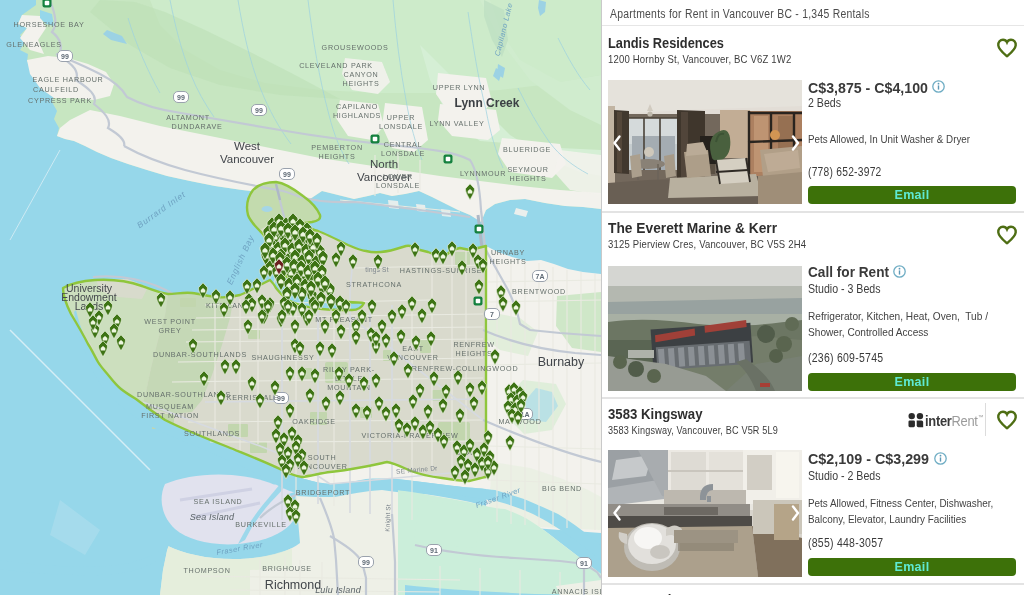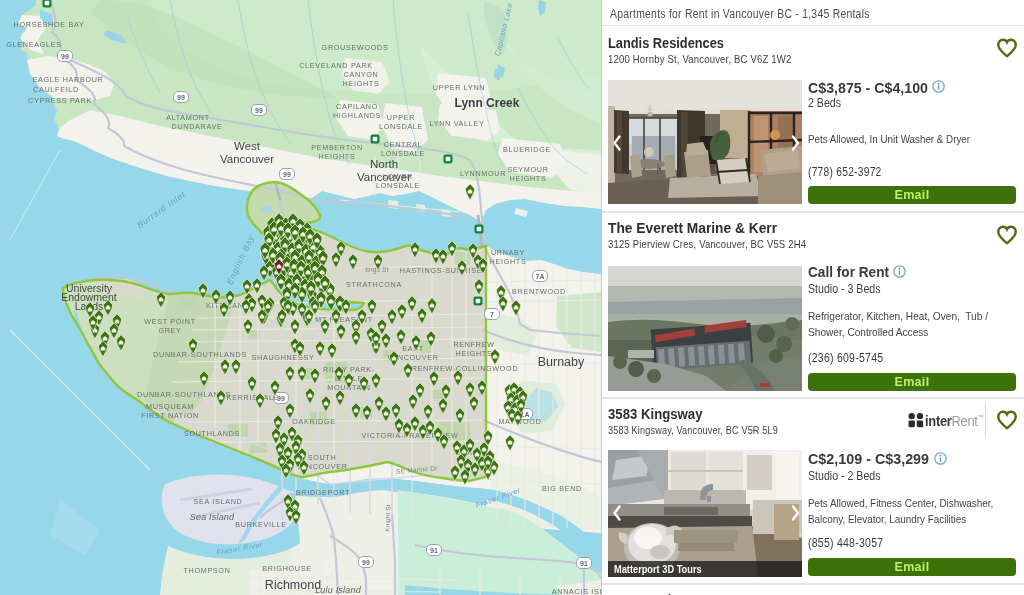--- a/index.html
+++ b/index.html
@@ -5,21 +5,21 @@
 html,body { width:1024px; height:595px; overflow:hidden; font-family:"Liberation Sans",sans-serif; background:#fff; }
 body>div,body>svg { position:absolute; }
 .tb,.ti,.ad,.pr,.bd,.ft,.pn { position:absolute; transform-origin:left top; white-space:nowrap; }
 .tb { font-size:12.5px; color:#4c4c4c; letter-spacing:0.3px; }
 .ti { font-size:15.5px; font-weight:bold; color:#2e2e2e; }
 .ad { font-size:11px; color:#3c3c3c; letter-spacing:0.2px; }
 .pr { font-size:15.5px; font-weight:bold; color:#3a3a3a; }
 .bd { font-size:12px; color:#3c3c3c; }
 .ft { font-size:11.5px; color:#434343; line-height:15.5px; }
 .pn { font-size:12.5px; color:#3a3a3a; letter-spacing:0.3px; }
-.btn { position:absolute; width:208px; height:18px; background:#3d7109; border-radius:4px; color:#bef264; font-size:12.5px; font-weight:bold; text-align:center; line-height:18px; letter-spacing:0.3px; }
+.btn { position:absolute; width:208px; height:18px; background:#3d7109; border-radius:4px; color:#5eead4; font-size:12.5px; font-weight:bold; text-align:center; line-height:18px; letter-spacing:0.3px; }
 .dv { position:absolute; left:602px; width:422px; height:2px; background:#e3e3e3; }
 .ph { position:absolute; width:194px; overflow:hidden; }
 .ovl { position:absolute; left:0; bottom:0; width:100%; height:16px; background:rgba(22,22,22,0.75); color:#fff; font-size:10.5px; font-weight:bold; line-height:16px; padding-left:6px; }
 .ovl span { display:inline-block; transform:scaleX(0.88); transform-origin:left; }
 #map { left:0; top:0; width:601px; height:595px; }
 </style></head>
 <body>
 <div id="map"><svg width="601" height="595" viewBox="0 0 601 595" font-family="Liberation Sans, sans-serif">
 <rect width="601" height="595" fill="#96d7ea"></rect>
 <path d="M10,330 L150,470" stroke="#d5eef5" stroke-width="1.5" fill="none"></path>
@@ -1521,21 +1521,21 @@
 <rect x="145" y="50" width="49" height="34" fill="#cbc6ba"></rect>
 <rect x="166" y="54" width="25" height="36" fill="#b5a488"></rect>
 <ellipse cx="44" cy="97" rx="28" ry="24" fill="#bfbcb5"></ellipse>
 <ellipse cx="44" cy="94" rx="24" ry="20" fill="#e2e0dc"></ellipse>
 <ellipse cx="40" cy="88" rx="14" ry="11" fill="#f7f6f4"></ellipse>
 <ellipse cx="52" cy="102" rx="10" ry="7" fill="#c9c6c0"></ellipse>
 <path d="M19,94 q-10,-2 -8,-12 l8,2 Z" fill="#d2cfc9"></path>
 <path d="M58,79 q9,-7 16,0 l-2,9 q-7,-5 -14,-2 Z" fill="#cfccc5"></path>
 <rect x="66" y="80" width="64" height="13" fill="#9c9383"></rect>
 <rect x="70" y="93" width="56" height="8" fill="#8a8172" opacity="0.7"></rect>
-</svg><div class="ovl"><span>Matterport 3D Tours</span></div></div>
+</svg></div>
 <svg style="position:absolute;left:611px;top:503px" width="12" height="20" viewBox="0 0 12 20">
     <polyline points="8.5,3.5 3.5,10 8.5,16.5" fill="none" stroke="#fff" stroke-width="2.4" stroke-linecap="round" stroke-linejoin="round"></polyline>
   </svg>
 <svg style="position:absolute;left:789px;top:503px" width="12" height="20" viewBox="0 0 12 20">
     <polyline points="4,3.5 9,10 4,16.5" fill="none" stroke="#fff" stroke-width="2.4" stroke-linecap="round" stroke-linejoin="round"></polyline>
   </svg>
 <div class="pr" style="left:808px;top:450.3px;transform:scaleX(0.924);">C$2,109 - C$3,299</div>
 <svg style="position:absolute;left:934px;top:452px" width="13" height="13" viewBox="0 0 13 13">
     <circle cx="6.5" cy="6.5" r="5.7" fill="none" stroke="#6fadc4" stroke-width="1.3"></circle>
     <rect x="5.8" y="5.4" width="1.4" height="4.2" fill="#5e98b5"></rect>

